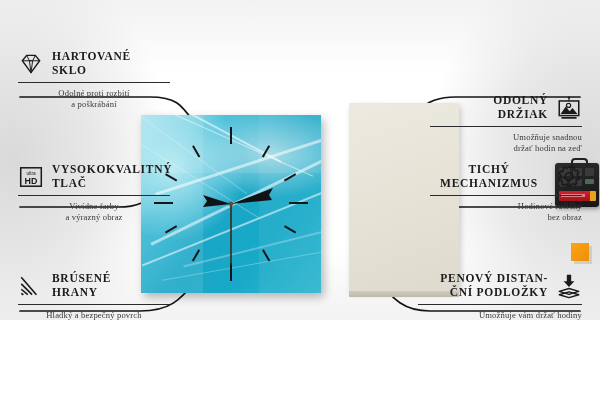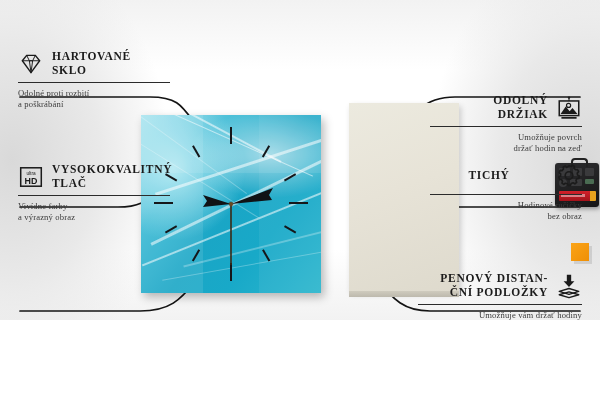--- a/index.html
+++ b/index.html
@@ -27,21 +27,21 @@
     font-weight:bold;font-size:11.5px;line-height:13.5px;
     letter-spacing:.7px;color:#1b1b1b;text-transform:uppercase;
   }
   .feat-rule{height:1px;background:#2b2b2b;margin:5px 0 5px 0;}
   .feat-desc{
     font-family:"Liberation Serif", serif;
     font-size:8.6px;line-height:11px;color:#3a3a3a;letter-spacing:.15px;
   }
   .left .feat-head{justify-content:flex-start;}
   .left .feat-title{text-align:left;}
-  .left .feat-desc{text-align:left;}
+  .left .feat-desc{text-align:center;}
   .right .feat-head{justify-content:flex-end;flex-direction:row;}
   .right .feat-title{text-align:right;}
   .right .feat-desc{text-align:right;}
 
   .icon{width:26px;height:26px;flex:0 0 26px;display:block;}
   .icon svg{display:block;width:26px;height:26px;}
 
   
   #photo{position:absolute;left:141px;top:103px;width:318px;height:197px;}
   #backpanel{
@@ -204,49 +204,67 @@
         <span>TLAČ</span>
       </span>
     </div>
     <div class="feat-rule"></div>
     <div class="feat-desc">
       <span>Vivídne farby</span><br>
       <span>a výrazný obraz</span>
     </div>
   </div>
 
+  <div class="feature left" style="left:18px;top:272px;width:152px;">
+    <div class="feat-head">
+      <span class="icon">
+        <svg viewBox="0 0 24 24">
+          <path d="M3 4 L17 20 M3 10 L13 20 M3 15 L9 20 M3 19 L5 20" fill="none" stroke="#1b1b1b" stroke-width="1.5"></path>
+        </svg>
+      </span>
+      <span class="feat-title">
+        <span>BRÚSENÉ</span><br>
+        <span>HRANY</span>
+      </span>
+    </div>
+    <div class="feat-rule"></div>
+    <div class="feat-desc">
+      <span>Hladký a bezpečný povrch</span>
+    </div>
+  </div>
 
   <div class="feature right" style="left:430px;top:50px;width:152px;margin-top:44px;">
     <div class="feat-head">
       <span class="feat-title" style="flex:1;">
         <span>ODOLNÝ</span><br>
         <span>DRŽIAK</span>
       </span>
       <span class="icon">
         <svg viewBox="0 0 24 24">
           <path d="M12 2.5 L12 5.5" stroke="#1b1b1b" stroke-width="1"></path>
           <circle cx="12" cy="2.4" r="1.1" fill="#1b1b1b"></circle>
           <rect x="3" y="5.5" width="18" height="13.5" fill="none" stroke="#1b1b1b" stroke-width="1.4"></rect>
           <path d="M4.2 17.6 L9 10.5 L12.6 15 L15.2 12 L19.8 17.6 Z" fill="#1b1b1b"></path>
           <circle cx="11.6" cy="9.6" r="1.9" fill="none" stroke="#1b1b1b" stroke-width="1.1"></circle>
           <rect x="5" y="20.3" width="14" height="1.6" fill="#1b1b1b"></rect>
         </svg>
       </span>
     </div>
     <div class="feat-rule"></div>
     <div class="feat-desc">
-      <span>Umožňuje povrch</span><br>
+      <span>Umožňuje snadnou</span><br>
       <span>držať hodin na zeď</span>
     </div>
   </div>
 
   <div class="feature right" style="left:430px;top:163px;width:152px;">
     <div class="feat-head">
       <span class="feat-title" style="flex:1;text-align:center;">
         <span>TICHÝ</span><br>
+        <span>MECHANIZMUS</span>
       </span>
       <span class="icon">
         <svg viewBox="0 0 24 24">
           <path d="M12 2.6 L14.1 3.1 L15.3 1.9 L17.1 3.2 L16.6 4.9 L18.1 6.2 L19.9 6 L20.9 8 L19.6 9.3 L19.9 11.2 L21.6 12 L21.1 14.2 L19.3 14.5 L18.4 16.1 L19.1 17.8 L17.4 19.2 L15.8 18.3 L14 18.9 L13.4 20.6 L11.2 20.7 L10.4 19.1 L8.6 18.7 L7.2 19.8 L5.5 18.6 L6 16.8 L5 15.2 L3.2 15.1 L2.6 12.9 L4.2 12 L4.3 10.1 L2.9 8.8 L3.8 6.8 L5.6 7 L6.9 5.6 L6.6 3.8 L8.6 2.8 L9.9 4.1 Z" fill="none" stroke="#1b1b1b" stroke-width="1.5" stroke-linejoin="round"></path>
           <circle cx="12" cy="11.6" r="3.5" fill="none" stroke="#1b1b1b" stroke-width="1.5"></circle>
         </svg>
       </span>
     </div>
     <div class="feat-rule"></div>
     <div class="feat-desc">

